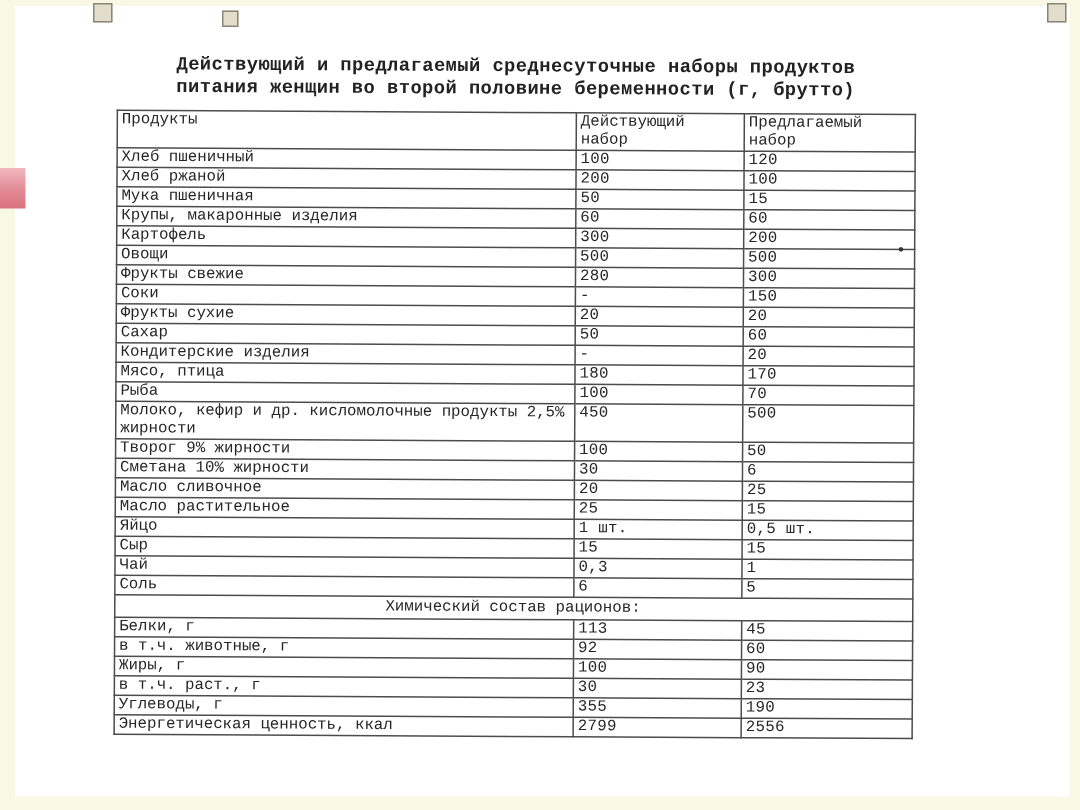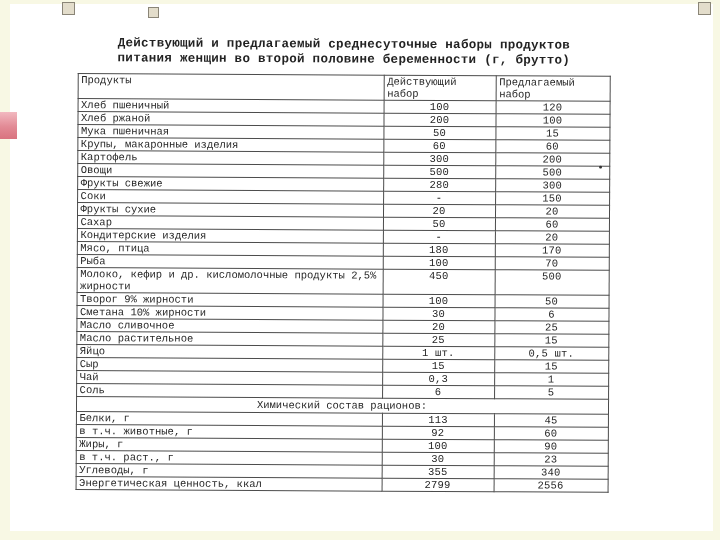--- a/index.html
+++ b/index.html
@@ -38,21 +38,21 @@
   }
   table.doc{
     border-collapse:collapse;table-layout:fixed;width:532px;margin:0 auto;
     font-size:10.5px;line-height:12px;color:#262626;
   }
   table.doc td,table.doc th{
     border:1px solid #4c4c4c;padding:0 3px;vertical-align:top;
     overflow:hidden;
   }
   table.doc th{font-weight:normal;text-align:left;}
-  td.num{letter-spacing:.2px;text-align:center;}
+  td.num{letter-spacing:.2px;}
   tr.section-row td{text-align:center;padding:1px 3px;}
   .artifact-dot{
     position:absolute;left:534px;top:133px;font-size:11px;color:#333;
   }
 </style>
 </head>
 <body>
 
 <div id="slide">
 
@@ -220,21 +220,21 @@
             <td class="num">90</td>
           </tr>
           <tr>
             <td>в т.ч. раст., г</td>
             <td class="num">30</td>
             <td class="num">23</td>
           </tr>
           <tr>
             <td>Углеводы, г</td>
             <td class="num">355</td>
-            <td class="num">340</td>
+            <td class="num">190</td>
           </tr>
           <tr>
             <td>Энергетическая ценность, ккал</td>
             <td class="num">2799</td>
             <td class="num">2556</td>
           </tr>
         </tbody>
     </table>
 
     <div class="artifact-dot">•</div>

